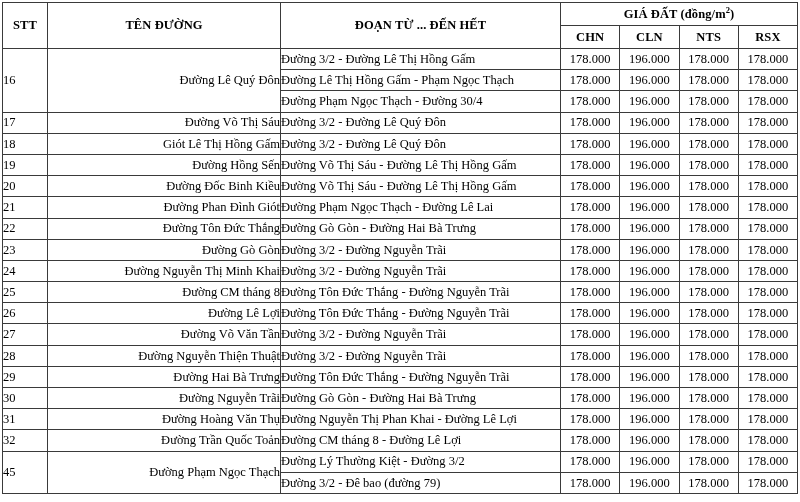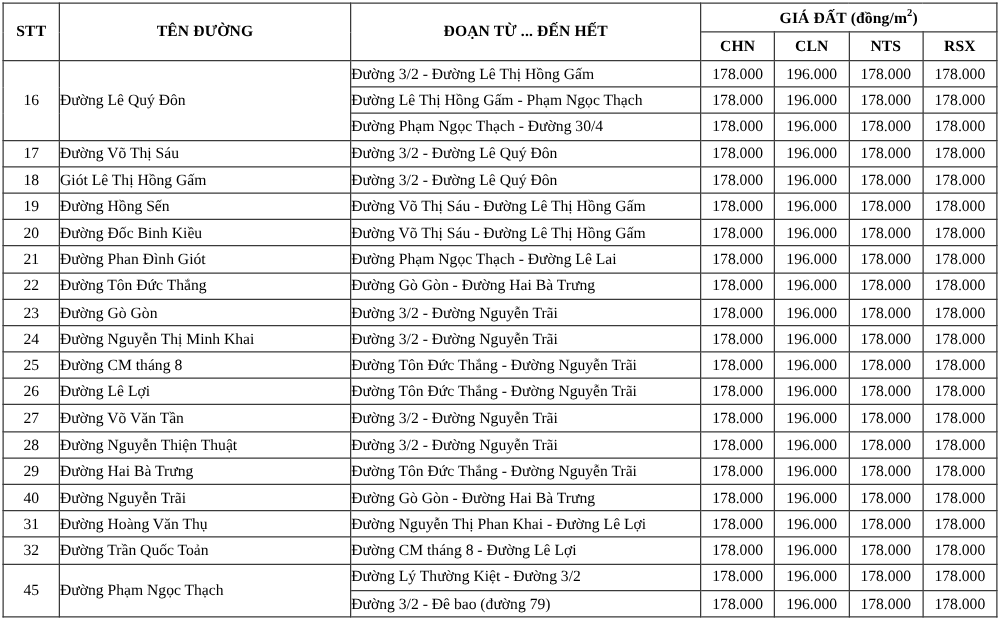--- a/index.html
+++ b/index.html
@@ -50,26 +50,25 @@
   th.h-name       { width: 232px; font-size: 13.5px; }
   th.h-segment    { width: 279px; font-size: 13.5px; }
   th.h-price-top  { font-size: 13.5px; height: 22px; text-align: center; }
   th.h-sub        { width: 60px;  font-size: 12.5px; height: 22px; }
   th.h-stt, th.h-name, th.h-segment { height: 44px; }
 
   .sup { font-size: 8.5px; vertical-align: super; line-height: 0; }
 
   
   td.c-stt {
-    text-align: center;
     font-size: 12.5px;
     margin-top: 16px;
   }
   td.c-name {
-    text-align: left;
+    text-align: right;
     padding-left: 9px;
     font-size: 12.5px;
   }
   td.c-segment {
     text-align: left;
     padding-left: 7px;
     font-size: 12.5px;
     margin-left: 16px;
   }
   td.c-num {
@@ -234,21 +233,21 @@
         <tr>
           <td class="c-stt">29</td>
           <td class="c-name">Đường Hai Bà Trưng</td>
           <td class="c-segment">Đường Tôn Đức Thắng - Đường Nguyễn Trãi</td>
           <td class="c-num">178.000</td>
           <td class="c-num">196.000</td>
           <td class="c-num">178.000</td>
           <td class="c-num">178.000</td>
         </tr>
         <tr>
-          <td class="c-stt">40</td>
+          <td class="c-stt">30</td>
           <td class="c-name">Đường Nguyễn Trãi</td>
           <td class="c-segment">Đường Gò Gòn - Đường Hai Bà Trưng</td>
           <td class="c-num">178.000</td>
           <td class="c-num">196.000</td>
           <td class="c-num">178.000</td>
           <td class="c-num">178.000</td>
         </tr>
         <tr>
           <td class="c-stt">31</td>
           <td class="c-name">Đường Hoàng Văn Thụ</td>

